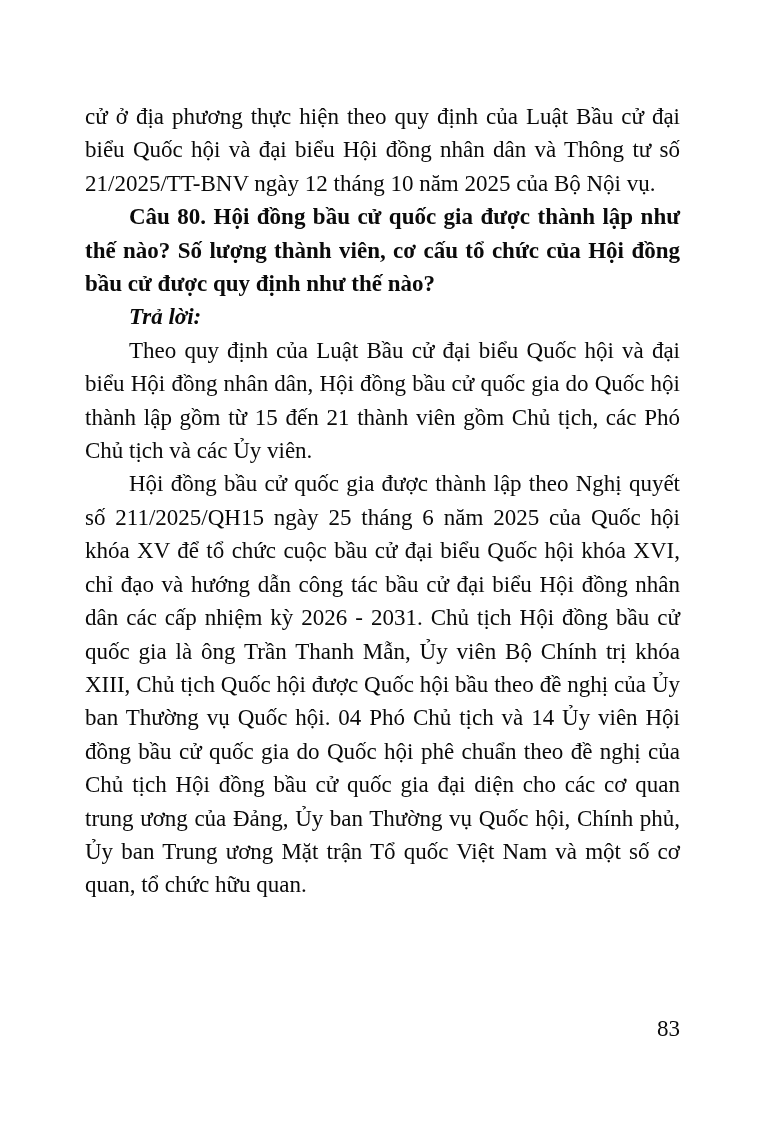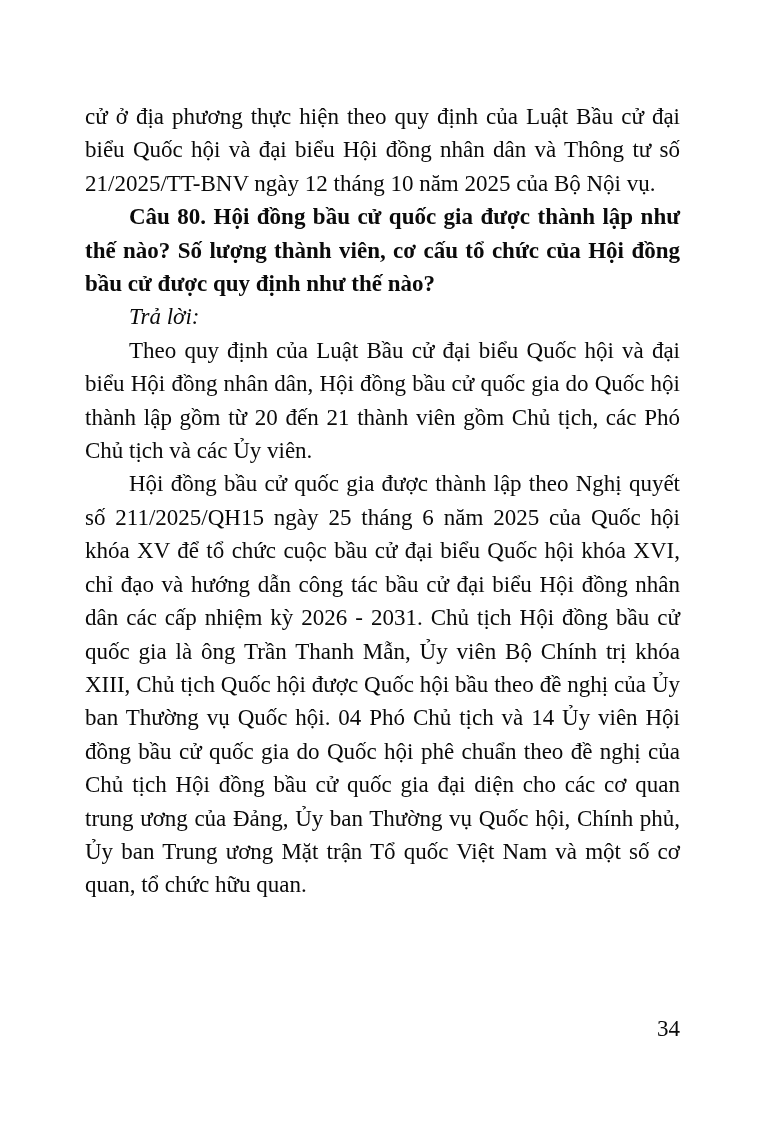--- a/index.html
+++ b/index.html
@@ -30,21 +30,21 @@
   .para-indent {
     text-indent: 44px;
   }
   .question-heading {
     font-weight: bold;
     text-indent: 44px;
     margin-top: 26px;
     margin-bottom: 5px;
   }
   .answer-label {
-    font-weight: normal;
+    font-weight: bold;
     font-style: italic;
     text-indent: 44px;
     margin-top: 5px;
     margin-bottom: 0;
     text-align: left;
   }
   .para-theo {
     margin-top: 5px;
     margin-bottom: 2px;
   }
@@ -61,19 +61,19 @@
 <body>
 
 <div class="page">
 
   <p class="para-cont">cử ở địa phương thực hiện theo quy định của Luật Bầu cử đại biểu Quốc hội và đại biểu Hội đồng nhân dân và Thông tư số 21/2025/TT-BNV ngày 12 tháng 10 năm 2025 của Bộ Nội vụ.</p>
 
   <p class="question-heading">Câu 80. Hội đồng bầu cử quốc gia được thành lập như thế nào? Số lượng thành viên, cơ cấu tổ chức của Hội đồng bầu cử được quy định như thế nào?</p>
 
   <p class="answer-label">Trả lời:</p>
 
-  <p class="para-indent para-theo">Theo quy định của Luật Bầu cử đại biểu Quốc hội và đại biểu Hội đồng nhân dân, Hội đồng bầu cử quốc gia do Quốc hội thành lập gồm từ 20 đến 21 thành viên gồm Chủ tịch, các Phó Chủ tịch và các Ủy viên.</p>
+  <p class="para-indent para-theo">Theo quy định của Luật Bầu cử đại biểu Quốc hội và đại biểu Hội đồng nhân dân, Hội đồng bầu cử quốc gia do Quốc hội thành lập gồm từ 15 đến 21 thành viên gồm Chủ tịch, các Phó Chủ tịch và các Ủy viên.</p>
 
   <p class="para-indent">Hội đồng bầu cử quốc gia được thành lập theo Nghị quyết số 211/2025/QH15 ngày 25 tháng 6 năm 2025 của Quốc hội khóa XV để tổ chức cuộc bầu cử đại biểu Quốc hội khóa XVI, chỉ đạo và hướng dẫn công tác bầu cử đại biểu Hội đồng nhân dân các cấp nhiệm kỳ 2026 - 2031. Chủ tịch Hội đồng bầu cử quốc gia là ông Trần Thanh Mẫn, Ủy viên Bộ Chính trị khóa XIII, Chủ tịch Quốc hội được Quốc hội bầu theo đề nghị của Ủy ban Thường vụ Quốc hội. 04 Phó Chủ tịch và 14 Ủy viên Hội đồng bầu cử quốc gia do Quốc hội phê chuẩn theo đề nghị của Chủ tịch Hội đồng bầu cử quốc gia đại diện cho các cơ quan trung ương của Đảng, Ủy ban Thường vụ Quốc hội, Chính phủ, Ủy ban Trung ương Mặt trận Tổ quốc Việt Nam và một số cơ quan, tổ chức hữu quan.</p>
 
-  <div class="page-number">34</div>
+  <div class="page-number">83</div>
 
 </div>
 
 </body></html>

